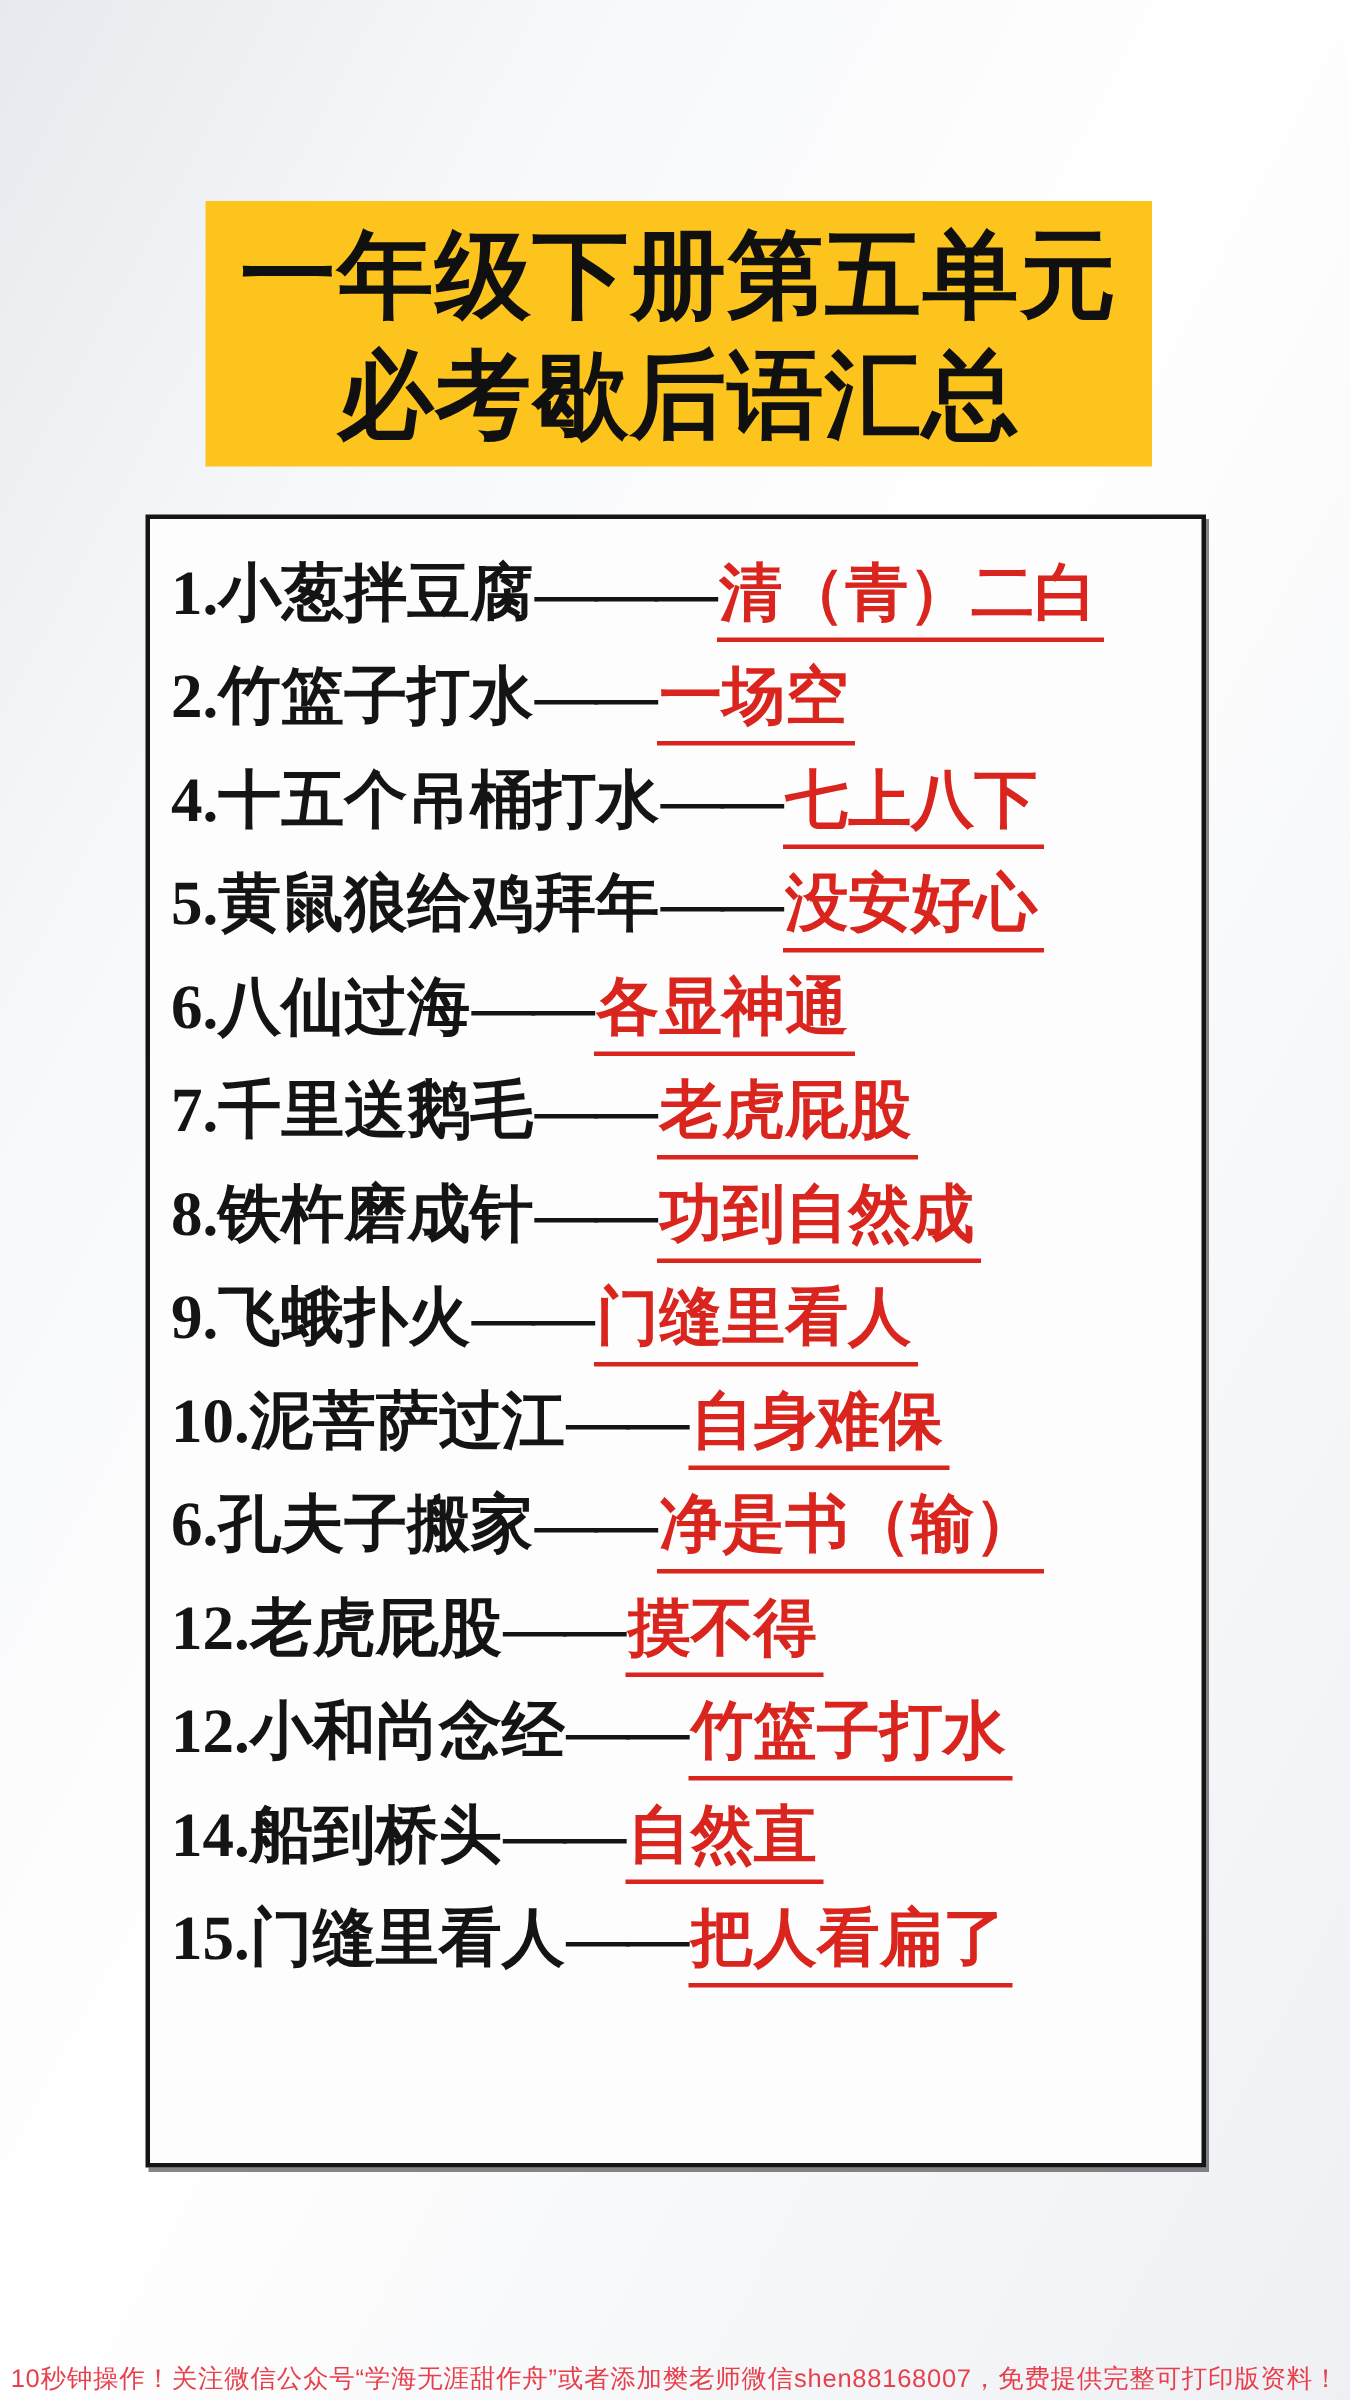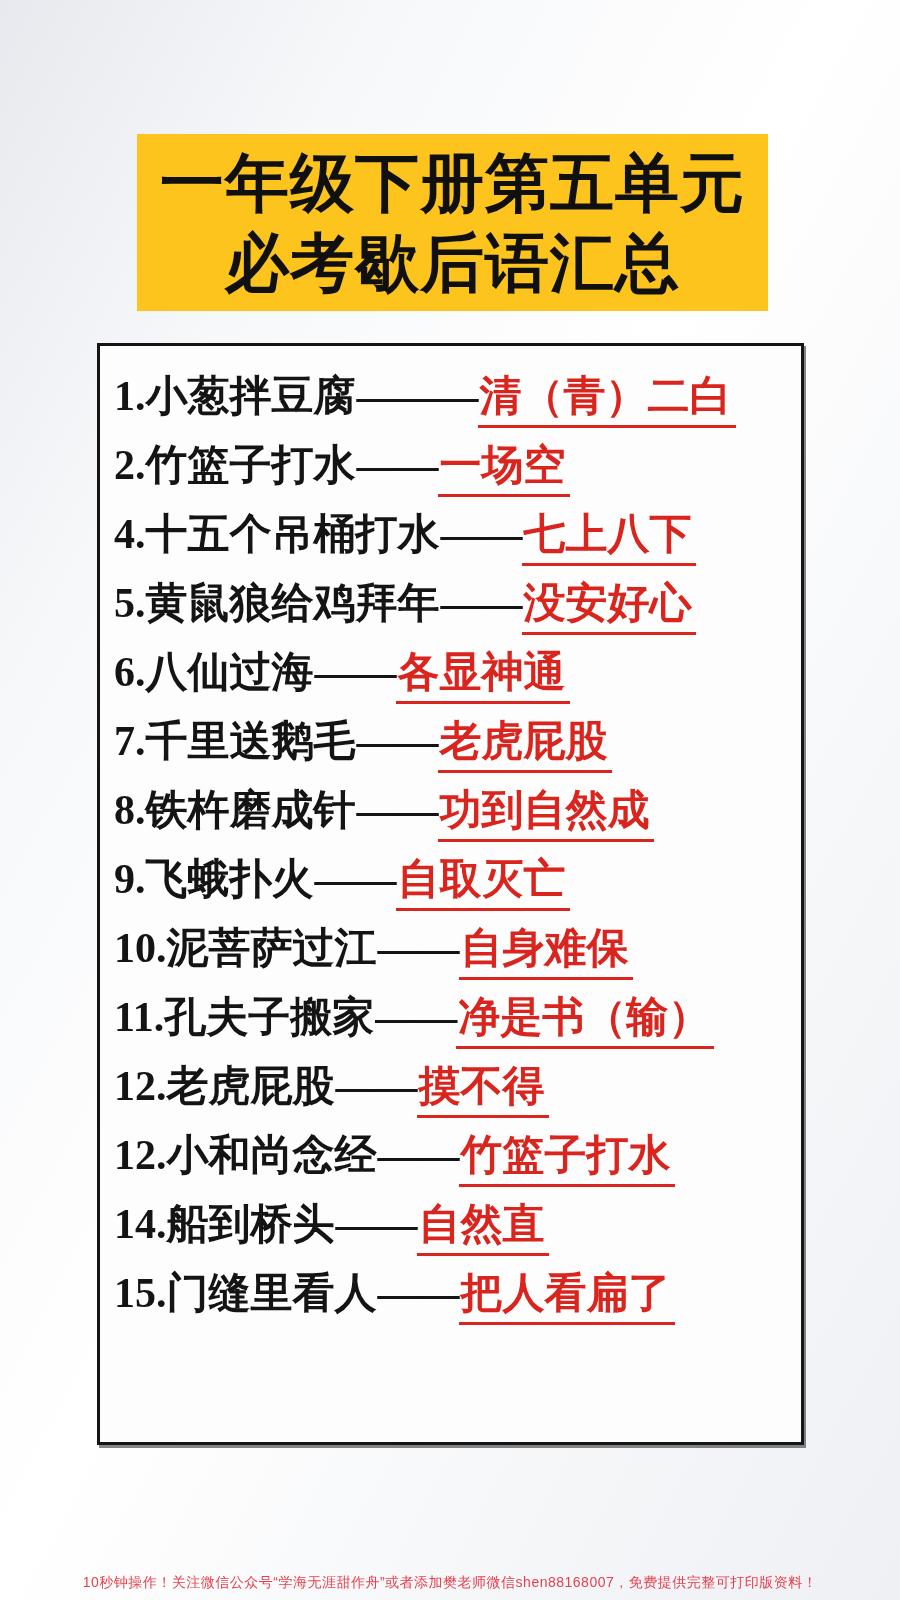--- a/index.html
+++ b/index.html
@@ -76,43 +76,43 @@
     vertical-align: baseline;
   }
 
   .footer-note {
     position: absolute;
     left: 0;
     width: 900px;
     top: 1574px;
     text-align: center;
     font-family: "Liberation Sans", "DejaVu Sans", sans-serif;
-    font-size: 14px;
+    font-size: 17px;
     color: #e83f4c;
     letter-spacing: 0.5px;
   }
 </style>
 </head>
 <body>
 
 <div class="banner">
   <div class="t-line">一年级下册第五单元</div>
   <div class="t-line">必考歇后语汇总</div>
 </div>
 
 <div class="panel">
   <div class="row"><span class="q">1.小葱拌豆腐</span><span class="dash">———</span><span class="a">清（青）二白</span></div>
   <div class="row"><span class="q">2.竹篮子打水</span><span class="dash">——</span><span class="a">一场空</span></div>
   <div class="row"><span class="q">4.十五个吊桶打水</span><span class="dash">——</span><span class="a">七上八下</span></div>
   <div class="row"><span class="q">5.黄鼠狼给鸡拜年</span><span class="dash">——</span><span class="a">没安好心</span></div>
   <div class="row"><span class="q">6.八仙过海</span><span class="dash">——</span><span class="a">各显神通</span></div>
   <div class="row"><span class="q">7.千里送鹅毛</span><span class="dash">——</span><span class="a">老虎屁股</span></div>
   <div class="row"><span class="q">8.铁杵磨成针</span><span class="dash">——</span><span class="a">功到自然成</span></div>
-  <div class="row"><span class="q">9.飞蛾扑火</span><span class="dash">——</span><span class="a">自取灭亡</span></div>
+  <div class="row"><span class="q">9.飞蛾扑火</span><span class="dash">——</span><span class="a">门缝里看人</span></div>
   <div class="row"><span class="q">10.泥菩萨过江</span><span class="dash">——</span><span class="a">自身难保</span></div>
-  <div class="row"><span class="q">11.孔夫子搬家</span><span class="dash">——</span><span class="a">净是书（输）</span></div>
+  <div class="row"><span class="q">6.孔夫子搬家</span><span class="dash">——</span><span class="a">净是书（输）</span></div>
   <div class="row"><span class="q">12.老虎屁股</span><span class="dash">——</span><span class="a">摸不得</span></div>
   <div class="row"><span class="q">12.小和尚念经</span><span class="dash">——</span><span class="a">竹篮子打水</span></div>
   <div class="row"><span class="q">14.船到桥头</span><span class="dash">——</span><span class="a">自然直</span></div>
   <div class="row"><span class="q">15.门缝里看人</span><span class="dash">——</span><span class="a">把人看扁了</span></div>
 </div>
 
 <div class="footer-note">10秒钟操作！关注微信公众号“学海无涯甜作舟”或者添加樊老师微信shen88168007，免费提供完整可打印版资料！</div>
 
 </body></html>

